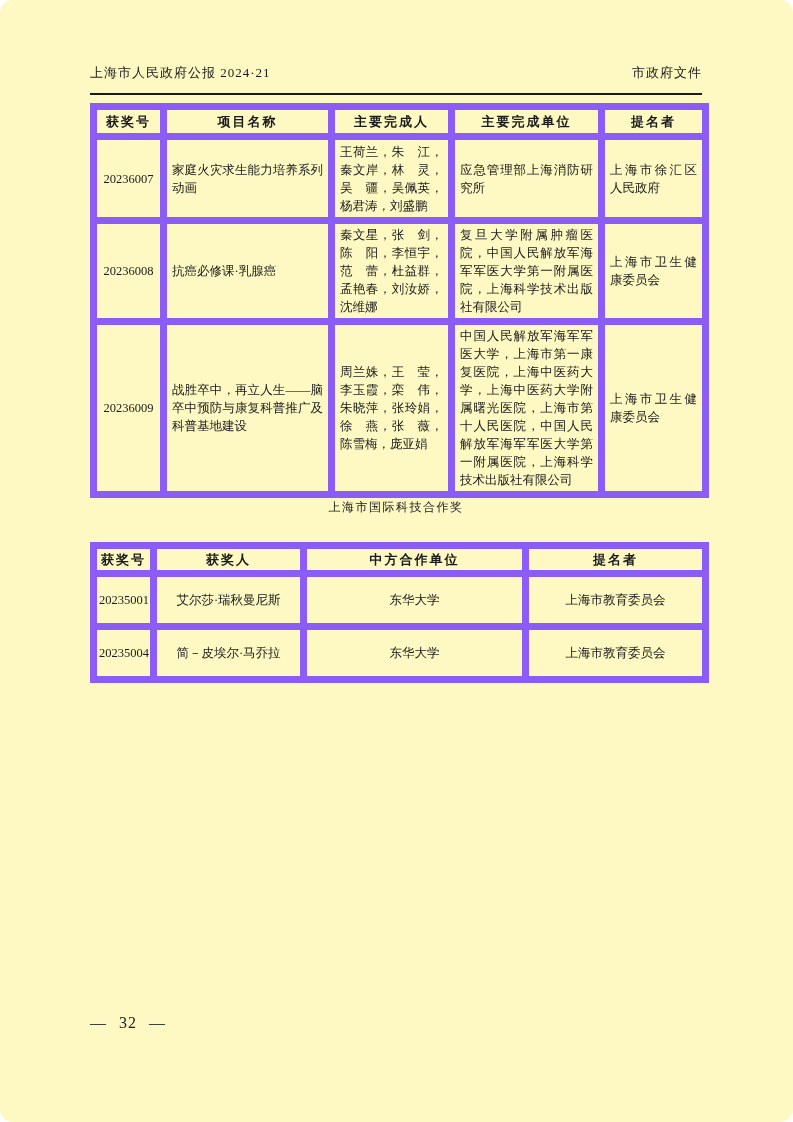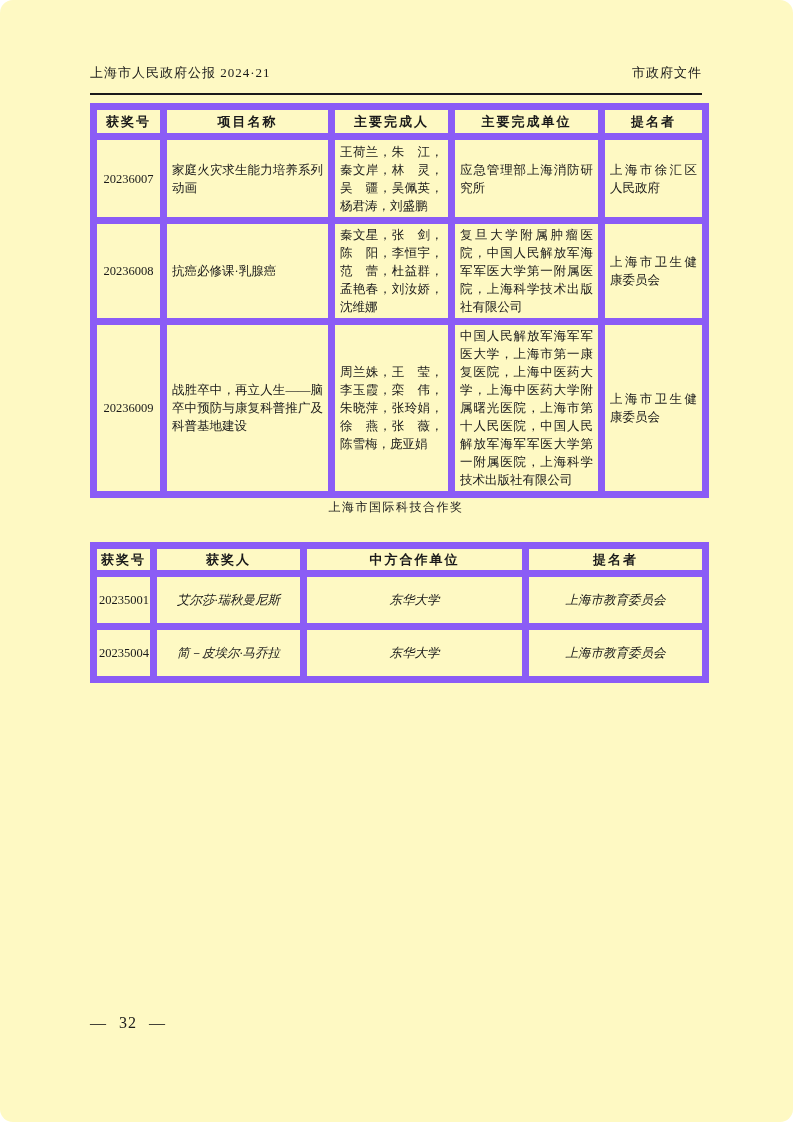--- a/index.html
+++ b/index.html
@@ -56,21 +56,21 @@
     font-size: 13px;
     letter-spacing: 2px;
     text-align: center;
     font-stretch: normal;
   }
   .tbl-1 th { height: 30px; }
   .tbl-2 th { height: 28px; }
   td { line-height: 18px; padding: 2px 5px; }
   td.c-num { text-align: center; padding: 14px 2px; letter-spacing: 0; }
   td.c-just { text-align: justify; text-justify: inter-character; }
-  td.c-center { text-align: center; font-style: italic; }
+  td.c-center { text-align: center; }
   .tbl-1 tr.r-1 td { height: 84px; margin-left: 47px; }
   .tbl-1 tr.r-2 td { height: 98px; }
   .tbl-1 tr.r-3 td { height: 163px; }
   .tbl-2 tbody td { height: 31px; margin-left: 22px; }
   
   .section-title {
     position: absolute;
     left: 90px;
     top: 499px;
     width: 612px;

